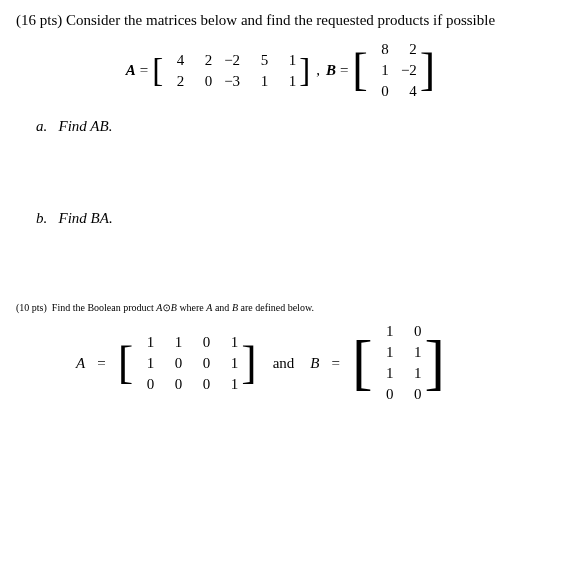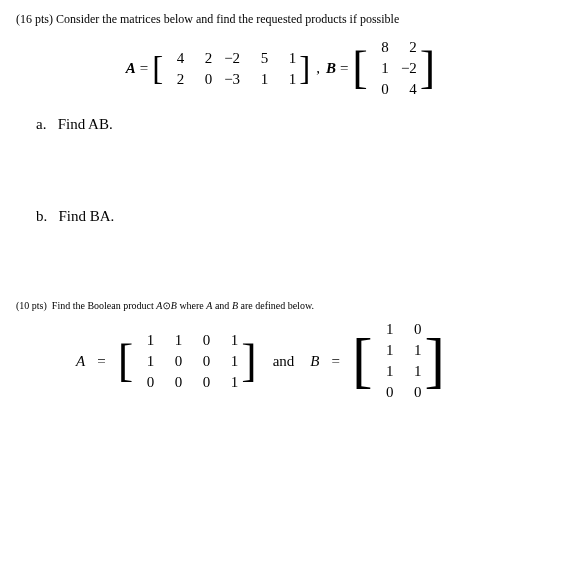--- a/index.html
+++ b/index.html
@@ -6,21 +6,21 @@
     body {
       width: 561px;
       min-height: 563px;
       background: #fff;
       font-family: 'Times New Roman', Times, serif;
       font-size: 15px;
       color: #000;
       padding: 12px 16px;
     }
     .problem-header {
-      font-size: 12px;
+      font-size: 15px;
       margin-bottom: 10px;
     }
     .matrix-display {
       display: flex;
       align-items: center;
       justify-content: center;
       margin: 8px 0 16px 0;
       font-size: 15px;
     }
     .matrix-wrap {
@@ -43,20 +43,21 @@
       gap: 10px;
       line-height: 1.4;
     }
     .matrix-cell {
       min-width: 18px;
       text-align: right;
     }
     .sub-part {
       margin: 4px 0 8px 20px;
       font-size: 15px;
+      font-style: italic;
     }
     .problem2-header {
       font-size: 10px;
       margin-top: 16px;
       margin-bottom: 8px;
     }
     .problem2-matrices {
       display: flex;
       align-items: center;
       margin: 6px 0 0 60px;

